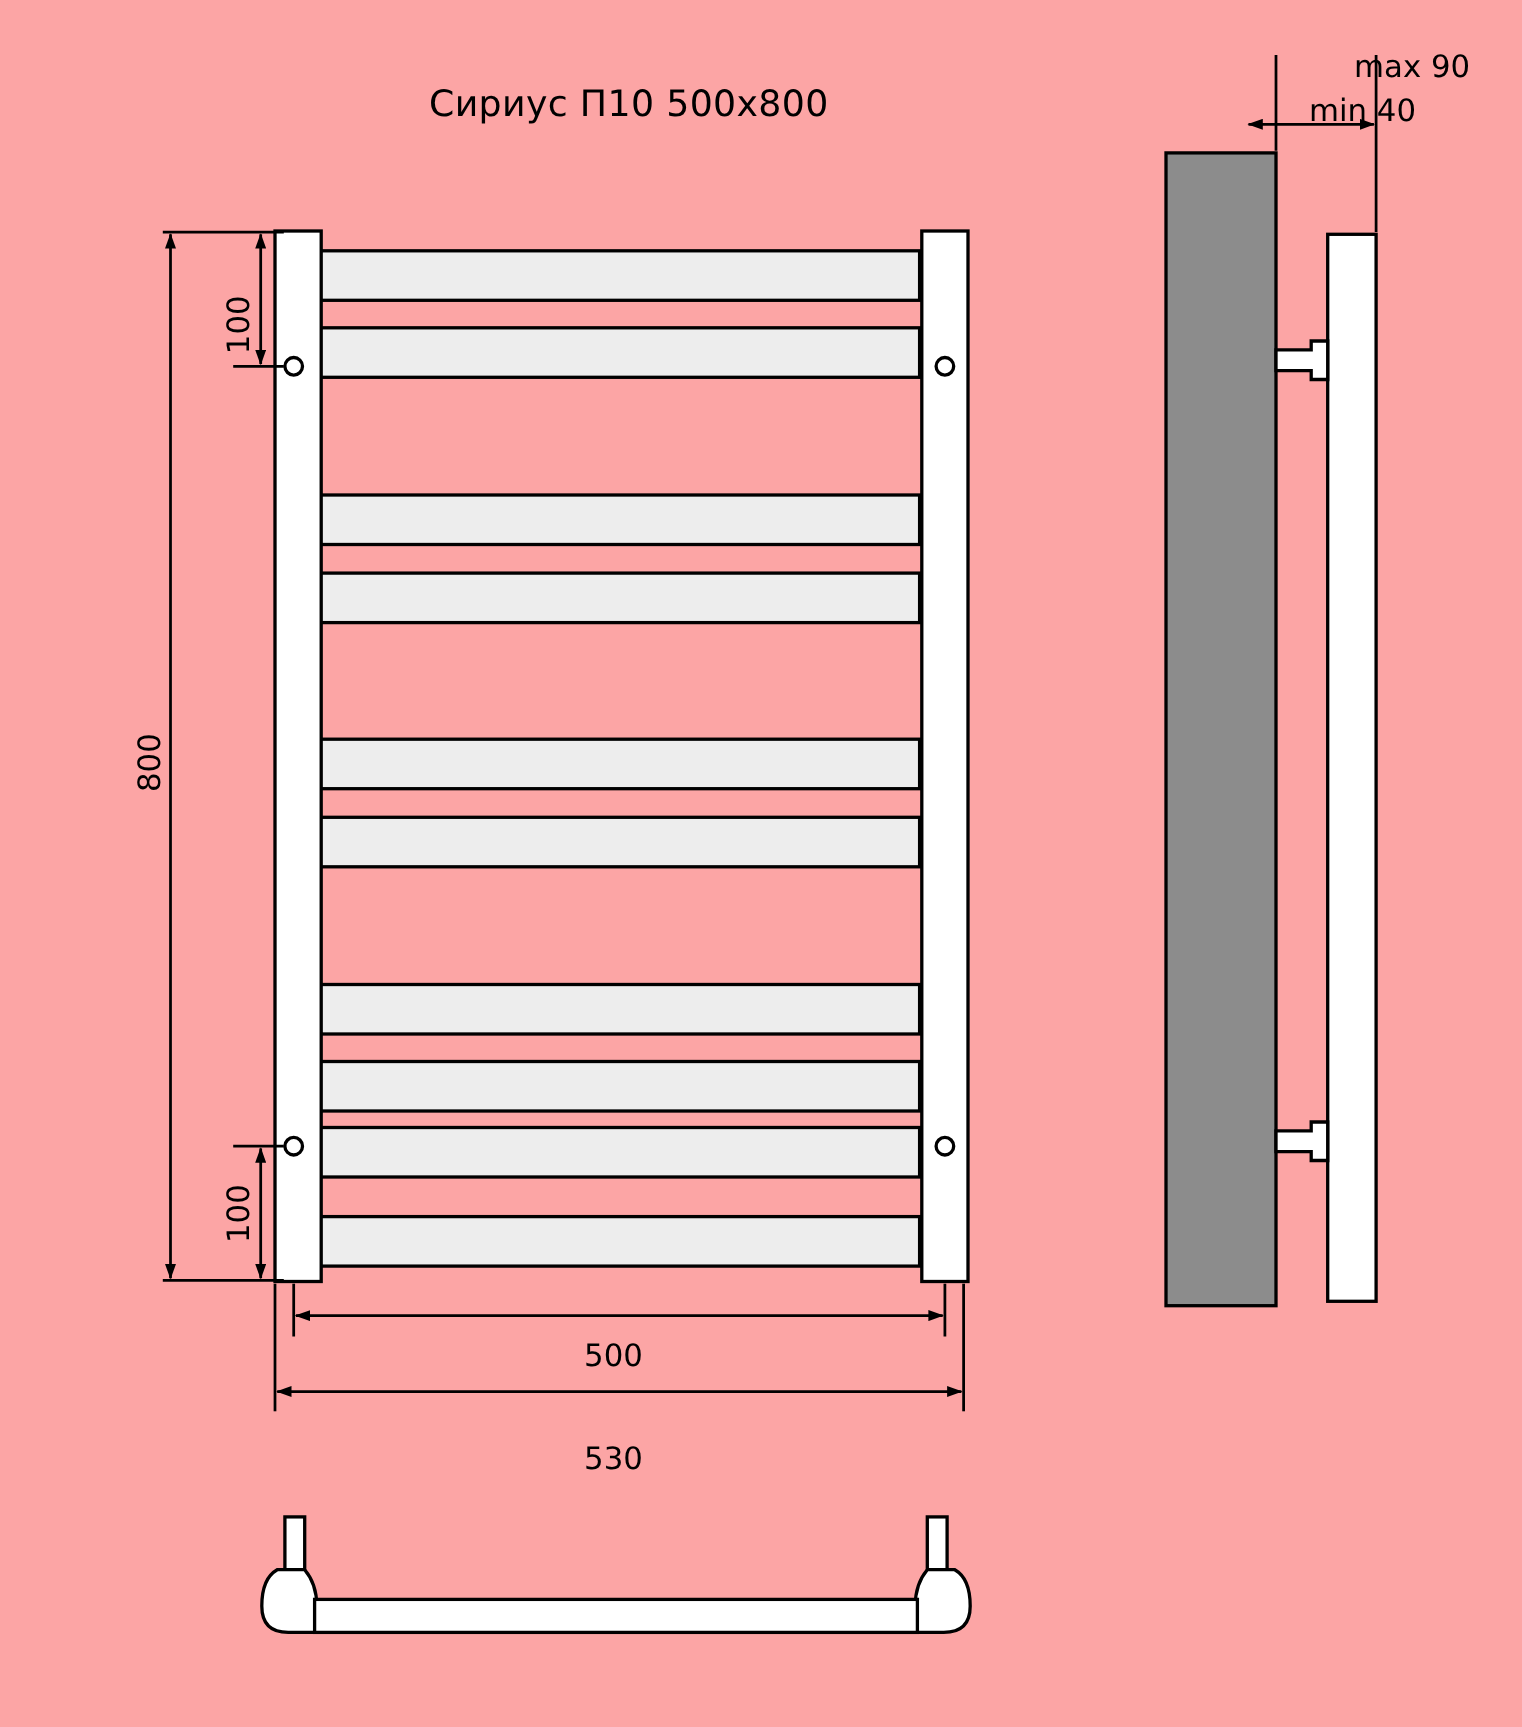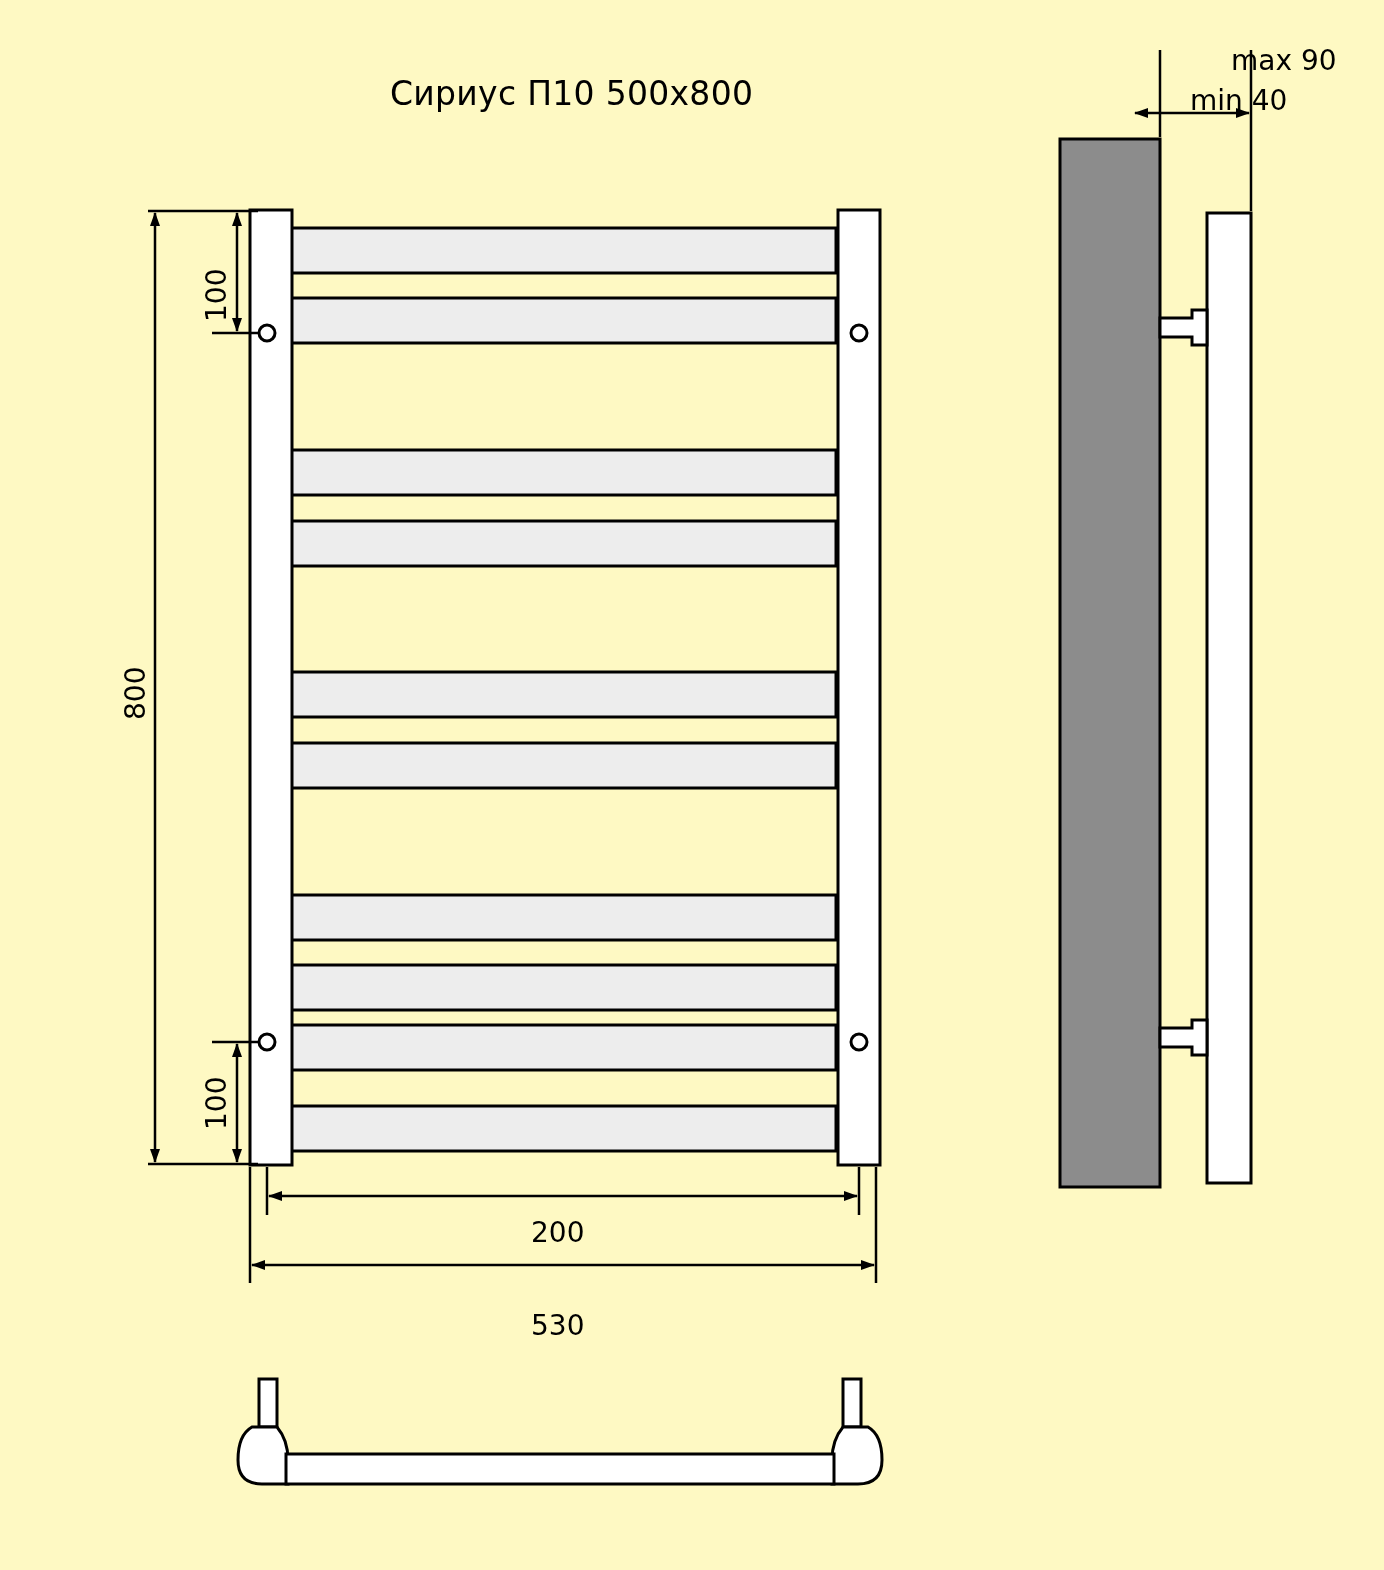--- a/index.html
+++ b/index.html
@@ -8,21 +8,21 @@
     background: #ffffff;
   }
   body {
     font-family: "DejaVu Sans", "Liberation Sans", sans-serif;
   }
   #stage {
     position: relative;
     width: 1384px;
     height: 1570px;
     overflow: hidden;
-    background: #fef9c3;
+    background: #fca5a5;
   }
   svg.drawing {
     position: absolute;
     left: 0;
     top: 0;
     width: 1384px;
     height: 1570px;
   }
   .txt {
     position: absolute;
@@ -134,21 +134,21 @@
   </svg>
 
   <div class="txt title-text" style="left:390px; top:74px;">Сириус П10 500x800</div>
 
   <div class="txt dim-text vert" style="left:200px; top:322px;">100</div>
 
   <div class="txt dim-text vert" style="left:200px; top:1130px;">100</div>
 
   <div class="txt dim-text vert" style="left:119px; top:720px;">800</div>
 
-  <div class="txt dim-text" style="left:531px; top:1216px;">200</div>
+  <div class="txt dim-text" style="left:531px; top:1216px;">500</div>
 
   <div class="txt dim-text" style="left:531px; top:1285px;margin-top:24px;">530</div>
 
   <div class="txt dim-text" style="left:1231px; top:44px;">max 90</div>
 
   <div class="txt dim-text" style="left:1190px; top:84px;">min 40</div>
 
 </div>
 
 </body></html>

